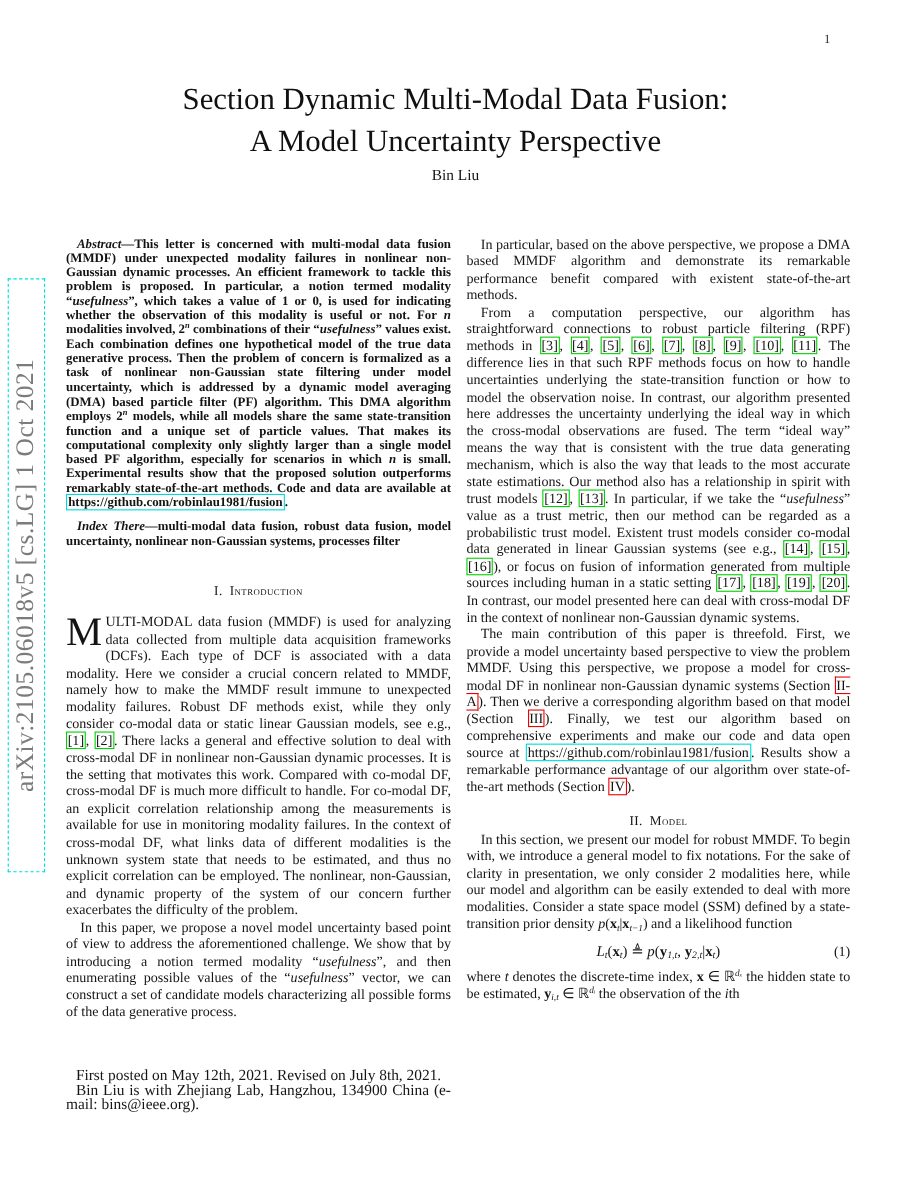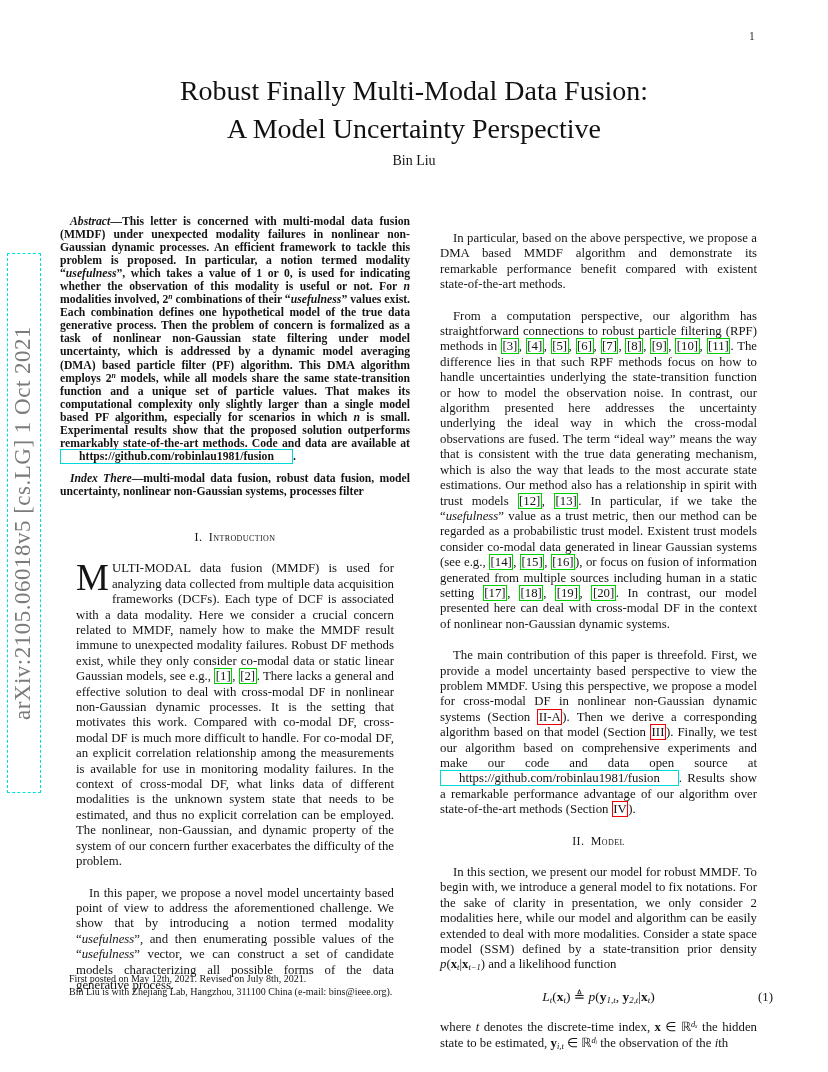--- a/index.html
+++ b/index.html
@@ -21,63 +21,63 @@
   .author{position:absolute;top:153px;left:0;width:828px;text-align:center;font-size:14px;}
   .col{position:absolute;top:215px;font-size:12.8px;line-height:15.4px;text-align:justify;
     hyphens:none;}
   .col.left{left:60px;width:350px;}
   .col.right{left:424px;width:349px;}
   .abstract{margin:0;font-size:11.7px;line-height:13.05px;font-weight:700;text-indent:10px;}
   .index-terms{margin:9px 0 0 0;font-size:11.7px;line-height:13.05px;font-weight:700;text-indent:10px;}
   .sec-heading{margin:32px 0 13px 0;font-size:12px;font-weight:400;text-align:center;
     font-variant:small-caps;letter-spacing:0.4px;word-spacing:3px;text-indent:0;}
   .col.right .sec-heading{margin:16px 0 1px 0;}
-  p.body{margin:16px;text-indent:13px;}
+  p.body{margin:0;text-indent:13px;}
   p.body.noindent{text-indent:0;}
   .dc{float:left;font-size:37px;line-height:29px;margin:2px 3px 0 0;}
   .i{font-style:italic;}
   .mb{font-weight:700;}
   .sup{font-size:66%;vertical-align:4.5px;line-height:0;}
   .sub{font-size:66%;vertical-align:-2px;line-height:0;}
   .cite{border:1.4px solid var(--cite,#00d000);padding:0 0.5px;}
-  .link{border:1.4px solid var(--link,#00d9d9);padding:0 18px;}
+  .link{border:1.4px solid var(--link,#00d9d9);padding:0 1px;}
   .ref{border:1.4px solid var(--ref,#f00000);padding:0 0.5px;}
   .footnote{position:absolute;left:60px;top:972px;width:350px;
-    font-size:10px;line-height:13.2px;text-align:justify;}
+    font-size:14px;line-height:13.2px;text-align:justify;}
   .footnote p{margin:0;text-indent:9px;}
   .equation{position:relative;margin:9px 0 8px 0;text-align:center;font-size:13.5px;text-indent:0;}
   .eq-number{position:absolute;right:0;top:1px;font-size:12.8px;}
 </style>
 </head>
 <body>
 
 <div class="page">
 
   <div class="pagenum">1</div>
 
   <div class="banner">arXiv:2105.06018v5  [cs.LG]  1 Oct 2021</div>
 
   <h1 class="title">
-    <span>Robust Finally Multi-Modal Data Fusion:</span><br>
+    <span>Section Dynamic Multi-Modal Data Fusion:</span><br>
     <span>A Model Uncertainty Perspective</span>
   </h1>
 
   <div class="author">Bin Liu</div>
 
   <div class="col left">
     <p class="abstract"><span class="i">Abstract</span><span>—This letter is concerned with multi-modal data fusion (MMDF) under unexpected modality failures in nonlinear non-Gaussian dynamic processes. An efficient framework to tackle this problem is proposed. In particular, a notion termed modality “</span><span class="i">usefulness</span><span>”, which takes a value of 1 or 0, is used for indicating whether the observation of this modality is useful or not. For </span><span class="i">n</span><span> modalities involved, 2</span><span class="sup i">n</span><span> combinations of their “</span><span class="i">usefulness</span><span>” values exist. Each combination defines one hypothetical model of the true data generative process. Then the problem of concern is formalized as a task of nonlinear non-Gaussian state filtering under model uncertainty, which is addressed by a dynamic model averaging (DMA) based particle filter (PF) algorithm. This DMA algorithm employs 2</span><span class="sup i">n</span><span> models, while all models share the same state-transition function and a unique set of particle values. That makes its computational complexity only slightly larger than a single model based PF algorithm, especially for scenarios in which </span><span class="i">n</span><span> is small. Experimental results show that the proposed solution outperforms remarkably state-of-the-art methods. Code and data are available at </span><span class="link">https://github.com/robinlau1981/fusion</span><span>.</span></p>
     <p class="index-terms"><span class="i">Index There</span><span>—multi-modal data fusion, robust data fusion, model uncertainty, nonlinear non-Gaussian systems, processes filter</span></p>
     <h2 class="sec-heading">I. Introduction</h2>
     <p class="body noindent"><span class="dc">M</span><span>ULTI-MODAL data fusion (MMDF) is used for analyzing data collected from multiple data acquisition frameworks (DCFs). Each type of DCF is associated with a data modality. Here we consider a crucial concern related to MMDF, namely how to make the MMDF result immune to unexpected modality failures. Robust DF methods exist, while they only consider co-modal data or static linear Gaussian models, see e.g., </span><span class="cite">[1]</span><span>, </span><span class="cite">[2]</span><span>. There lacks a general and effective solution to deal with cross-modal DF in nonlinear non-Gaussian dynamic processes. It is the setting that motivates this work. Compared with co-modal DF, cross-modal DF is much more difficult to handle. For co-modal DF, an explicit correlation relationship among the measurements is available for use in monitoring modality failures. In the context of cross-modal DF, what links data of different modalities is the unknown system state that needs to be estimated, and thus no explicit correlation can be employed. The nonlinear, non-Gaussian, and dynamic property of the system of our concern further exacerbates the difficulty of the problem.</span></p>
     <p class="body"><span>In this paper, we propose a novel model uncertainty based point of view to address the aforementioned challenge. We show that by introducing a notion termed modality “</span><span class="i">usefulness</span><span>”, and then enumerating possible values of the “</span><span class="i">usefulness</span><span>” vector, we can construct a set of candidate models characterizing all possible forms of the data generative process.</span></p>
   </div>
 
   <div class="footnote">
     <p>First posted on May 12th, 2021. Revised on July 8th, 2021.</p>
-    <p>Bin Liu is with Zhejiang Lab, Hangzhou, 311100 China (e-mail: bins@ieee.org).</p>
+    <p>Bin Liu is with Zhejiang Lab, Hangzhou, 134900 China (e-mail: bins@ieee.org).</p>
   </div>
 
   <div class="col right">
     <p class="body"><span>In particular, based on the above perspective, we propose a DMA based MMDF algorithm and demonstrate its remarkable performance benefit compared with existent state-of-the-art methods.</span></p>
     <p class="body"><span>From a computation perspective, our algorithm has straightforward connections to robust particle filtering (RPF) methods in </span><span class="cite">[3]</span><span>, </span><span class="cite">[4]</span><span>, </span><span class="cite">[5]</span><span>, </span><span class="cite">[6]</span><span>, </span><span class="cite">[7]</span><span>, </span><span class="cite">[8]</span><span>, </span><span class="cite">[9]</span><span>, </span><span class="cite">[10]</span><span>, </span><span class="cite">[11]</span><span>. The difference lies in that such RPF methods focus on how to handle uncertainties underlying the state-transition function or how to model the observation noise. In contrast, our algorithm presented here addresses the uncertainty underlying the ideal way in which the cross-modal observations are fused. The term “ideal way” means the way that is consistent with the true data generating mechanism, which is also the way that leads to the most accurate state estimations. Our method also has a relationship in spirit with trust models </span><span class="cite">[12]</span><span>, </span><span class="cite">[13]</span><span>. In particular, if we take the “</span><span class="i">usefulness</span><span>” value as a trust metric, then our method can be regarded as a probabilistic trust model. Existent trust models consider co-modal data generated in linear Gaussian systems (see e.g., </span><span class="cite">[14]</span><span>, </span><span class="cite">[15]</span><span>, </span><span class="cite">[16]</span><span>), or focus on fusion of information generated from multiple sources including human in a static setting </span><span class="cite">[17]</span><span>, </span><span class="cite">[18]</span><span>, </span><span class="cite">[19]</span><span>, </span><span class="cite">[20]</span><span>. In contrast, our model presented here can deal with cross-modal DF in the context of nonlinear non-Gaussian dynamic systems.</span></p>
     <p class="body"><span>The main contribution of this paper is threefold. First, we provide a model uncertainty based perspective to view the problem MMDF. Using this perspective, we propose a model for cross-modal DF in nonlinear non-Gaussian dynamic systems (Section </span><span class="ref">II-A</span><span>). Then we derive a corresponding algorithm based on that model (Section </span><span class="ref">III</span><span>). Finally, we test our algorithm based on comprehensive experiments and make our code and data open source at </span><span class="link">https://github.com/robinlau1981/fusion</span><span>. Results show a remarkable performance advantage of our algorithm over state-of-the-art methods (Section </span><span class="ref">IV</span><span>).</span></p>
     <h2 class="sec-heading">II. Model</h2>
     <p class="body"><span>In this section, we present our model for robust MMDF. To begin with, we introduce a general model to fix notations. For the sake of clarity in presentation, we only consider 2 modalities here, while our model and algorithm can be easily extended to deal with more modalities. Consider a state space model (SSM) defined by a state-transition prior density </span><span class="i">p</span><span>(</span><span class="mb">x</span><span class="sub i">t</span><span>|</span><span class="mb">x</span><span class="sub i">t−1</span><span>) and a likelihood function</span></p>
     <div class="equation">
       <span><span class="i">L</span><span class="sub i">t</span><span>(</span><span class="mb">x</span><span class="sub i">t</span><span>) ≜ </span><span class="i">p</span><span>(</span><span class="mb">y</span><span class="sub i">1,t</span><span>, </span><span class="mb">y</span><span class="sub i">2,t</span><span>|</span><span class="mb">x</span><span class="sub i">t</span><span>)</span></span>

